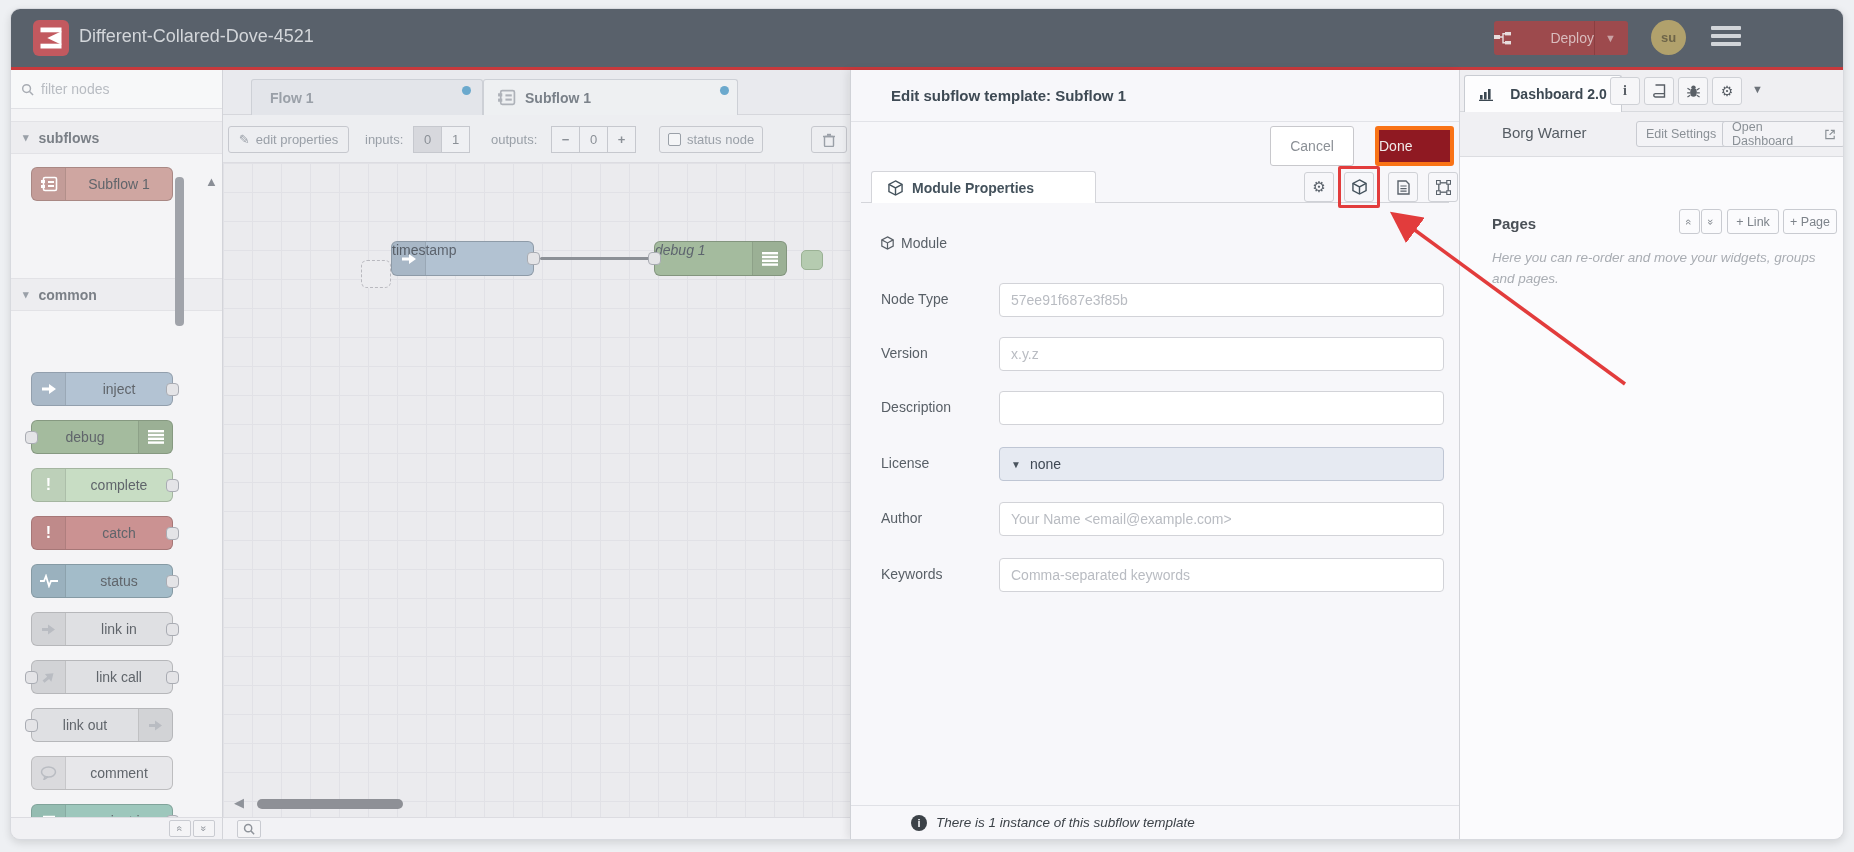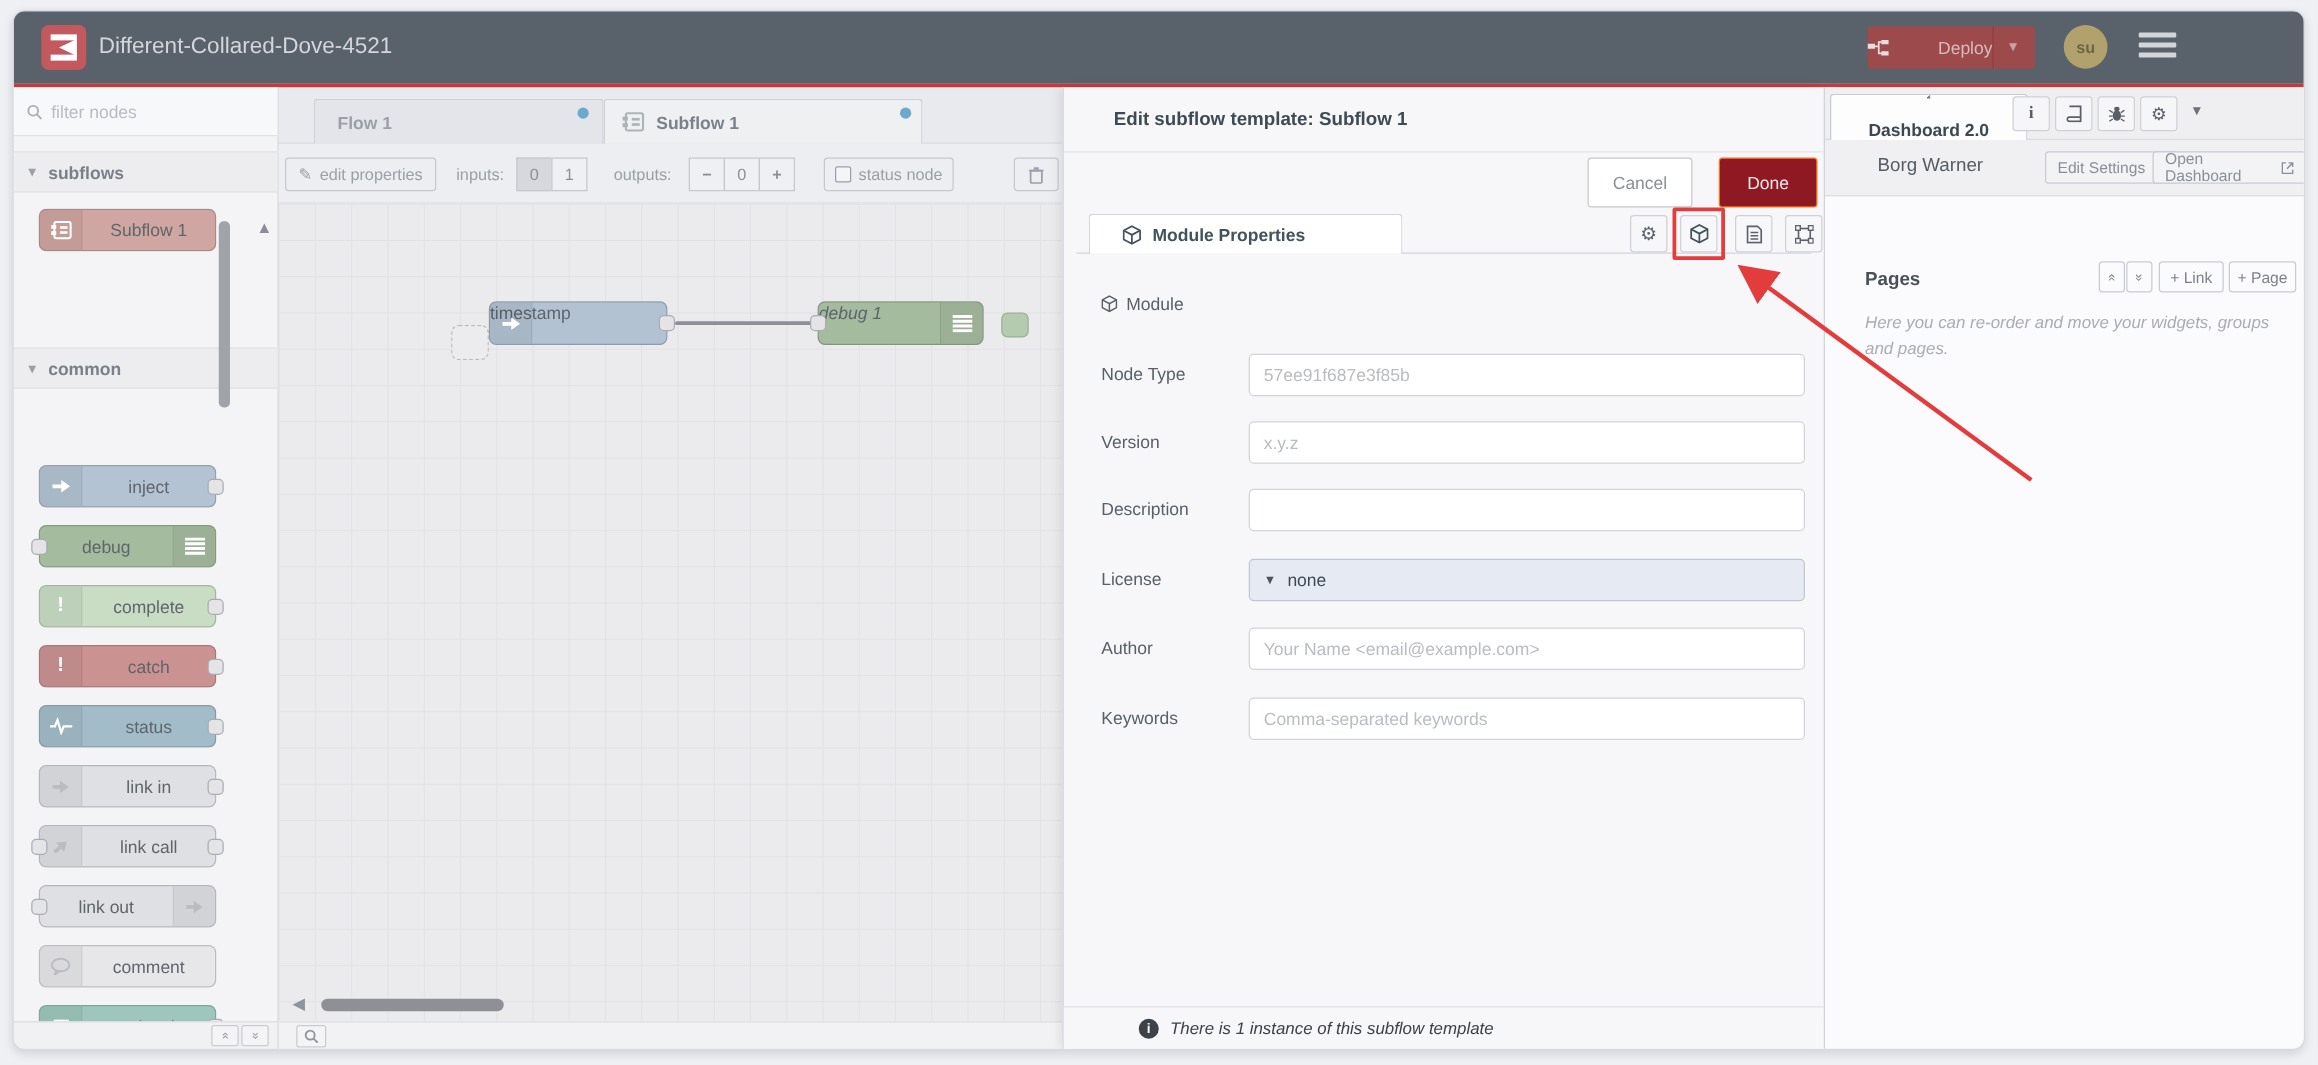--- a/index.html
+++ b/index.html
@@ -72,25 +72,25 @@
   .wire { position:absolute; height:3px; background:#8c9096; border-radius:2px; }
   .checkbox { width:13px; height:13px; border:1px solid #9aa0a8; border-radius:2px; background:#f4f5f7; }
 
   
   .dialog { position:absolute; left:839px; top:61px; width:609px; bottom:0; background:#f7f7fa;
             border-left:1px solid #d0d2d7; box-shadow:-3px 0 8px rgba(0,0,0,.08); }
   .dlg-title { position:absolute; left:40px; top:17px; font-size:15px; font-weight:bold; color:#3e4a54; }
   .dlg-hline { position:absolute; left:0; top:51px; right:0; height:1px; background:#e2e3e8; }
   .btn-cancel { position:absolute; left:419px; top:56px; width:84px; height:40px; background:#fff; border:1px solid #c8c8cc;
                 border-radius:3px; color:#8b9096; font-size:14px; display:flex; align-items:center; justify-content:center; }
-  .btn-done { position:absolute; left:524px; top:56px; width:79px; height:40px; background:#8f1922; border:1px solid #f97316;
-              border-radius:3px; color:#f0eaea; font-size:14px; display:flex; align-items:center; justify-content:center; }
+  .btn-done { position:absolute; left:524px; top:56px; width:79px; height:40px; background:#8f1922; border:4px solid #f97316;
+              border-radius:3px; color:#f0eaea; font-size:14px; display:flex; align-items:center; justify-content:flex-start; }
   .tabline { position:absolute; left:10px; top:132px; right:10px; height:1px; background:#d4d5da; }
-  .mtab { position:absolute; left:20px; top:101px; width:251px; height:32px; background:#fff; border:1px solid #d4d5da; border-bottom:none;
-          border-radius:3px 3px 0 0; display:flex; align-items:center; gap:9px; padding-left:26px;
+  .mtab { position:absolute; left:20px; top:101px; width:225px; height:32px; background:#fff; border:1px solid #d4d5da; border-bottom:none;
+          border-radius:3px 3px 0 0; display:flex; align-items:center; gap:9px; padding-left:16px;
           font-size:14px; font-weight:bold; color:#44525c; z-index:2; }
   .ibtn { position:absolute; top:102px; width:30px; height:30px; border:1px solid #cfd1d6; border-radius:3px; background:#f7f7fa;
           display:flex; align-items:center; justify-content:center; color:#5a626b; font-size:15px; }
   .redbox { position:absolute; left:487px; top:96px; width:42px; height:42px; border:3px solid #e23c3c; border-radius:2px; z-index:3; }
   .frow-label { position:absolute; left:30px; font-size:14px; color:#585f66; display:flex; align-items:center; gap:7px; }
   .finput { position:absolute; left:148px; width:445px; height:34px; border:1px solid #d2d3d8; border-radius:4px; background:#fff;
             font-size:14px; color:#73797f; padding:0 11px; font-family:"Liberation Sans", sans-serif; }
   .finput::placeholder { color:#b9bcc2; }
   .finput.ghost { color:#b9bcc2; }
   .fselect { position:absolute; left:148px; width:445px; height:34px; border:1px solid #bfc6d4; border-radius:4px; background:#e6eaf2;
@@ -98,21 +98,21 @@
   .dlg-foot { position:absolute; left:0; right:0; bottom:0; height:34px; border-top:1px solid #e0e1e6; background:#f7f7fa;
               display:flex; align-items:center; gap:9px; padding-left:60px; font-size:13.5px; color:#3c4248; font-style:italic; }
   .infoi { width:16px; height:16px; border-radius:50%; background:#3c4248; color:#f7f7fa; font-size:11px; font-weight:bold;
            font-style:normal; display:flex; align-items:center; justify-content:center; }
 
   
   .sidebar { position:absolute; left:1448px; top:61px; width:386px; bottom:0; background:#fbfbfd; border-left:1px solid #d3d4d9; }
   .sb-band { position:absolute; left:0; top:0; right:0; height:42px; background:#efeff2; border-bottom:1px solid #d8dade; }
   .sb-tab { position:absolute; left:4px; top:5px; width:158px; height:37px; background:#fdfdfe; border:1px solid #c9ccd2; border-bottom:none;
             border-radius:3px 3px 0 0; display:flex; align-items:center; justify-content:center; gap:17px;
-            font-size:14px; font-weight:bold; color:#3c4852;flex-direction:column; }
+            font-size:14px; font-weight:bold; color:#3c4852; }
   .sb-ibtn { position:absolute; top:7px; width:30px; height:28px; border:1px solid #cfd1d6; border-radius:3px; background:#f6f6f8;
              display:flex; align-items:center; justify-content:center; color:#595f66; font-size:14px; }
   .sb-band2 { position:absolute; left:0; top:42px; right:0; height:45px; background:#f0f0f3; border-bottom:1px solid #dcdde1; }
   .sb-board { position:absolute; left:42px; top:12px; font-size:15px; color:#555c63; }
   .sb-smbtn { position:absolute; top:9px; height:26px; border:1px solid #c9cbd1; border-radius:3px; background:#f3f3f6;
               display:flex; align-items:center; justify-content:center; gap:6px; color:#8a9096; font-size:12.5px; padding:0 9px; }
   .sb-tabs { position:absolute; left:0; top:87px; right:0; height:44px; background:#f4f4f6; border-bottom:1px solid #c9cdd6; }
   .sb-t { position:absolute; top:8px; height:36px; width:107px; display:flex; align-items:center; justify-content:center;
           font-size:15px; border:1px solid #c9cdd6; border-radius:3px 3px 0 0; }
   .sb-t.on { background:#fbfbfd; color:#474d54; font-weight:bold; border-bottom:1px solid #fbfbfd; z-index:2; }

